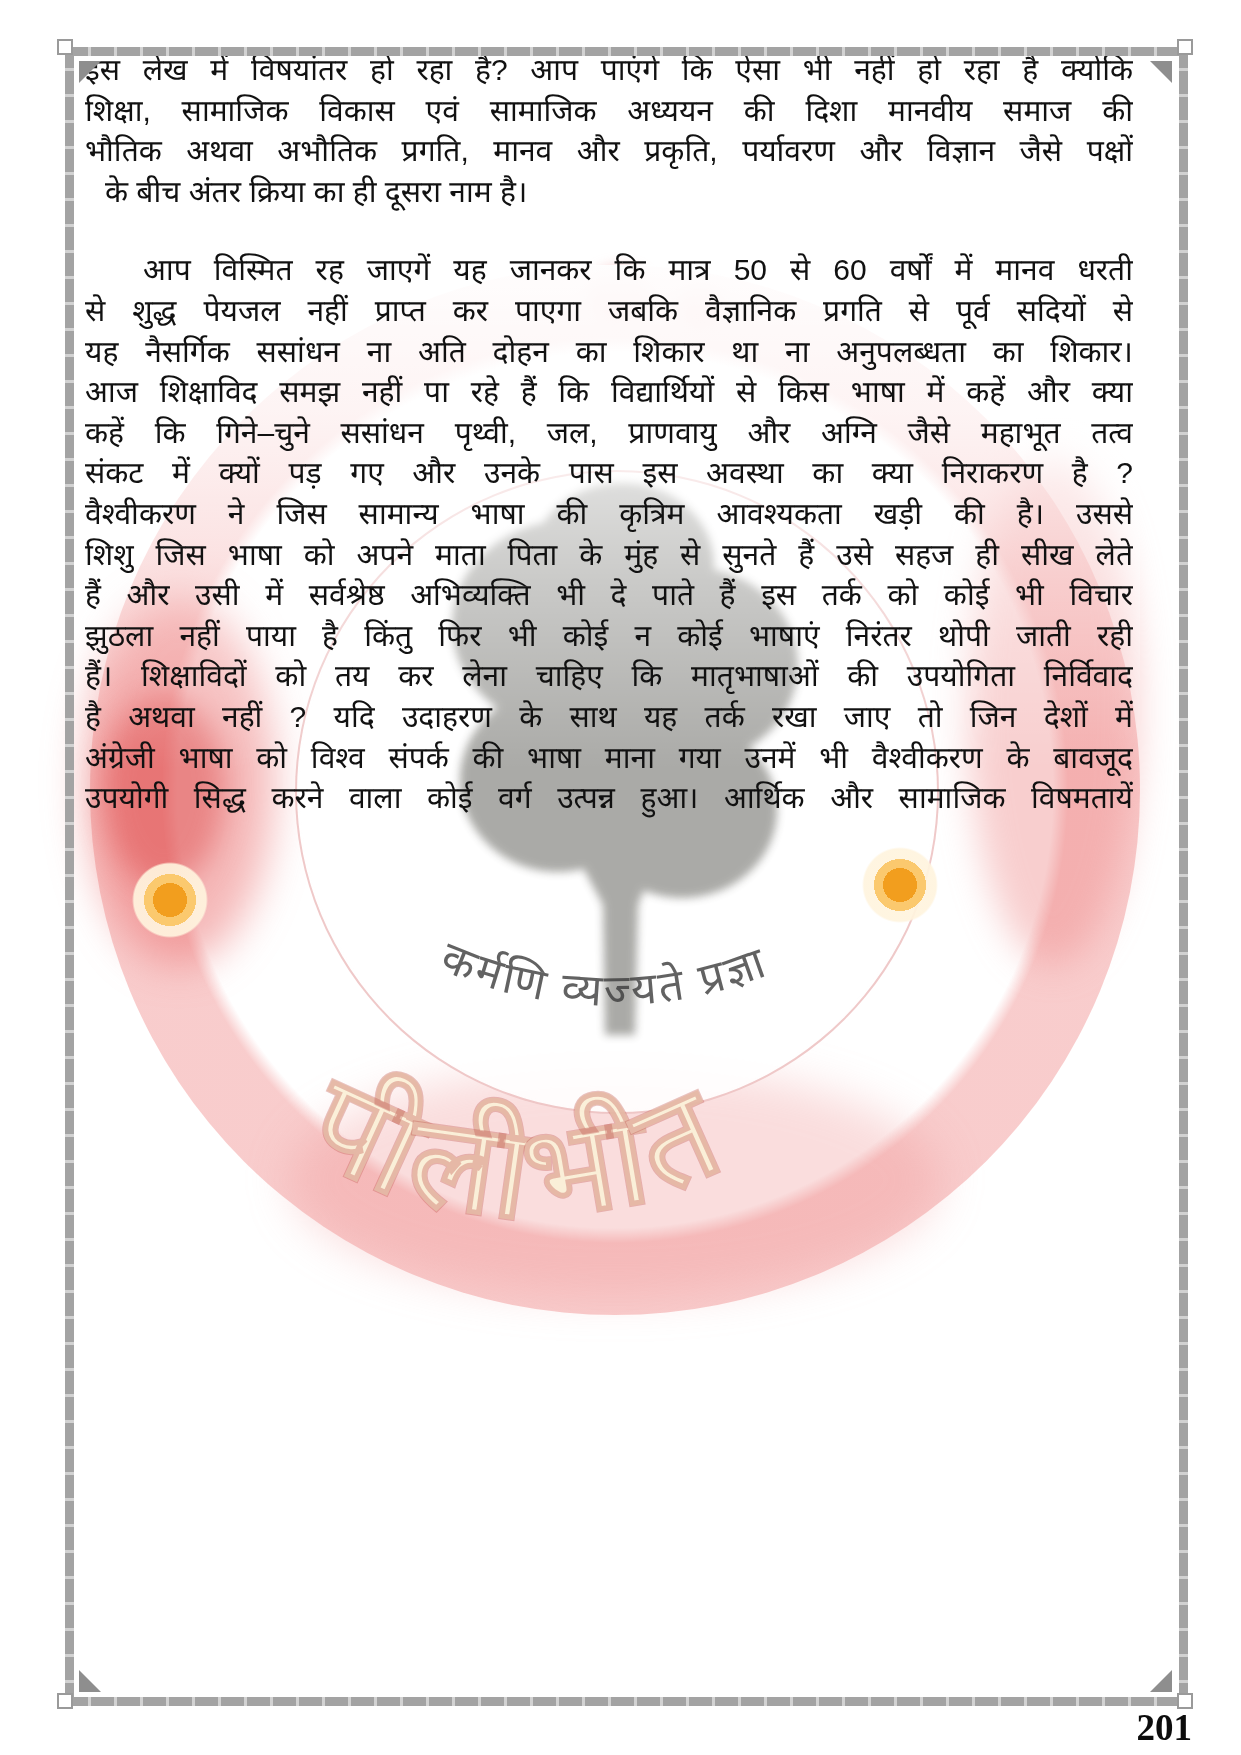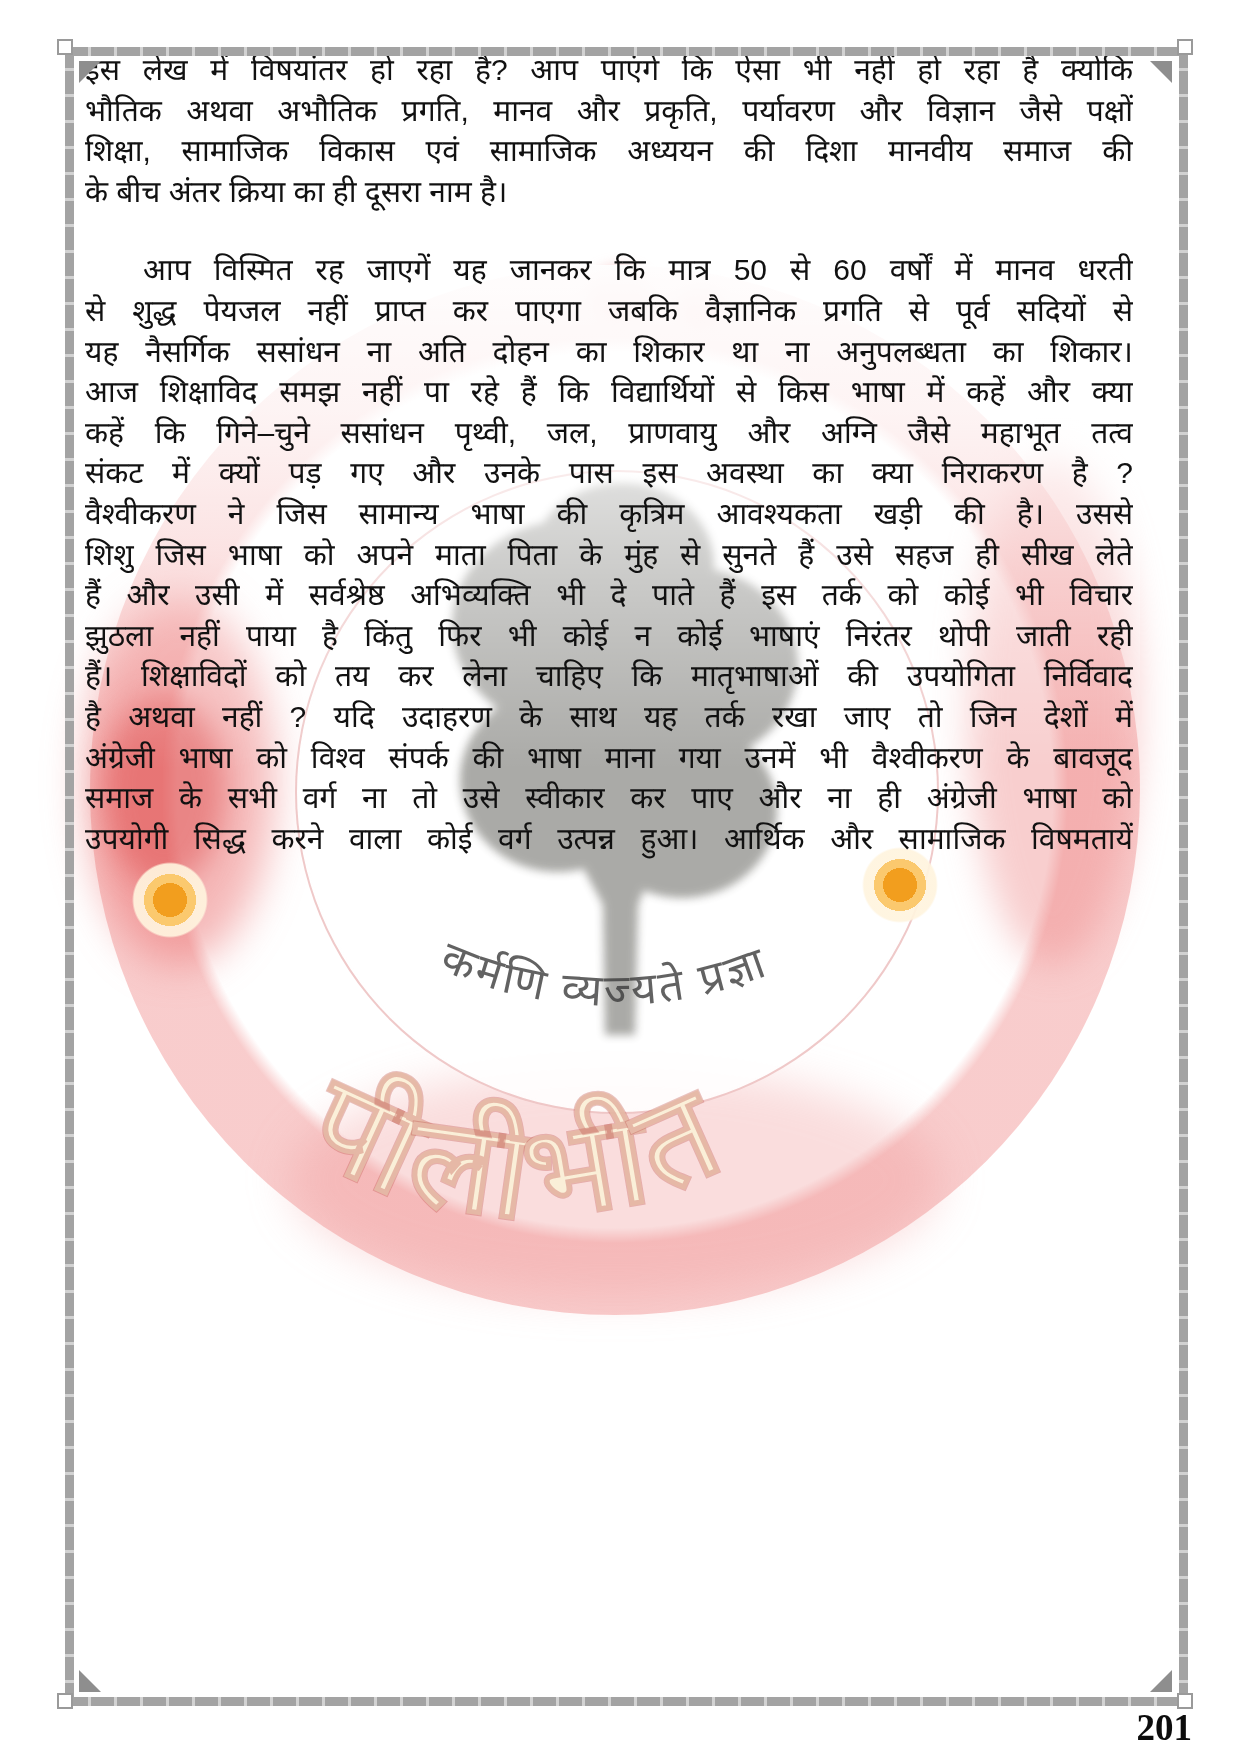--- a/index.html
+++ b/index.html
@@ -81,21 +81,21 @@
   .doc{
     position:absolute;left:85px;top:50px;width:1048px;z-index:2;
     font-size:30px;color:#111111;
   }
   .para{margin:0 0 38px 0;}
   .line{
     line-height:40.6px;height:40.6px;overflow:hidden;
     text-align:justify;text-align-last:justify;
     white-space:nowrap;
   }
-  .line.para-end{text-align-last:left;}
+  .line.para-end{text-align-last:left;margin-left:20px;}
   .indent-first > .line:first-child{text-indent:58px;}
 
   
   .page-number{
     position:absolute;right:49px;top:1706px;z-index:5;
     font-family:"Liberation Serif","DejaVu Serif",serif;
     font-weight:bold;font-size:37px;color:#0c0c0c;
   }
 </style>
 </head>
@@ -149,38 +149,37 @@
   <div class="corner-square cs-bl"></div>
   <div class="corner-square cs-br"></div>
   <div class="corner-tri tri-tl"></div>
   <div class="corner-tri tri-tr"></div>
   <div class="corner-tri tri-bl"></div>
   <div class="corner-tri tri-br"></div>
 
   <div class="doc">
     <div class="para">
         <div class="line">इस लेख में विषयांतर हो रहा है? आप पाएंगे कि ऐसा भी नहीं हो रहा है क्योकि</div>
+        <div class="line">शिक्षा, सामाजिक विकास एवं सामाजिक अध्ययन की दिशा मानवीय समाज की</div>
         <div class="line">भौतिक अथवा अभौतिक प्रगति, मानव और प्रकृति, पर्यावरण और विज्ञान जैसे पक्षों</div>
-        <div class="line">शिक्षा, सामाजिक विकास एवं सामाजिक अध्ययन की दिशा मानवीय समाज की</div>
         <div class="line para-end">के बीच अंतर क्रिया का ही दूसरा नाम है।</div>
       </div>
     <div class="para indent-first">
         <div class="line">आप विस्मित रह जाएगें यह जानकर कि मात्र 50 से 60 वर्षों में मानव धरती</div>
         <div class="line">से शुद्ध पेयजल नहीं प्राप्त कर पाएगा जबकि वैज्ञानिक प्रगति से पूर्व सदियों से</div>
         <div class="line">यह नैसर्गिक ससांधन ना अति दोहन का शिकार था ना अनुपलब्धता का शिकार।</div>
         <div class="line">आज शिक्षाविद समझ नहीं पा रहे हैं कि विद्यार्थियों से किस भाषा में कहें और क्या</div>
         <div class="line">कहें कि गिने–चुने ससांधन पृथ्वी, जल, प्राणवायु और अग्नि जैसे महाभूत तत्व</div>
         <div class="line">संकट में क्यों पड़ गए और उनके पास इस अवस्था का क्या निराकरण है ?</div>
         <div class="line">वैश्वीकरण ने जिस सामान्य भाषा की कृत्रिम आवश्यकता खड़ी की है। उससे</div>
         <div class="line">शिशु जिस भाषा को अपने माता पिता के मुंह से सुनते हैं उसे सहज ही सीख लेते</div>
         <div class="line">हैं और उसी में सर्वश्रेष्ठ अभिव्यक्ति भी दे पाते हैं इस तर्क को कोई भी विचार</div>
         <div class="line">झुठला नहीं पाया है किंतु फिर भी कोई न कोई भाषाएं निरंतर थोपी जाती रही</div>
         <div class="line">हैं। शिक्षाविदों को तय कर लेना चाहिए कि मातृभाषाओं की उपयोगिता निर्विवाद</div>
         <div class="line">है अथवा नहीं ? यदि उदाहरण के साथ यह तर्क रखा जाए तो जिन देशों में</div>
         <div class="line">अंग्रेजी भाषा को विश्व संपर्क की भाषा माना गया उनमें भी वैश्वीकरण के बावजूद</div>
-        <div class="line">समाज के सभी वर्ग ना तो उसे स्वीकार कर पाए और ना ही अंग्रेजी भाषा को</div>
         <div class="line">उपयोगी सिद्ध करने वाला कोई वर्ग उत्पन्न हुआ। आर्थिक और सामाजिक विषमतायें</div>
       </div>
   </div>
 
   <div class="page-number">201</div>
 
 </div>
 
 </body></html>

